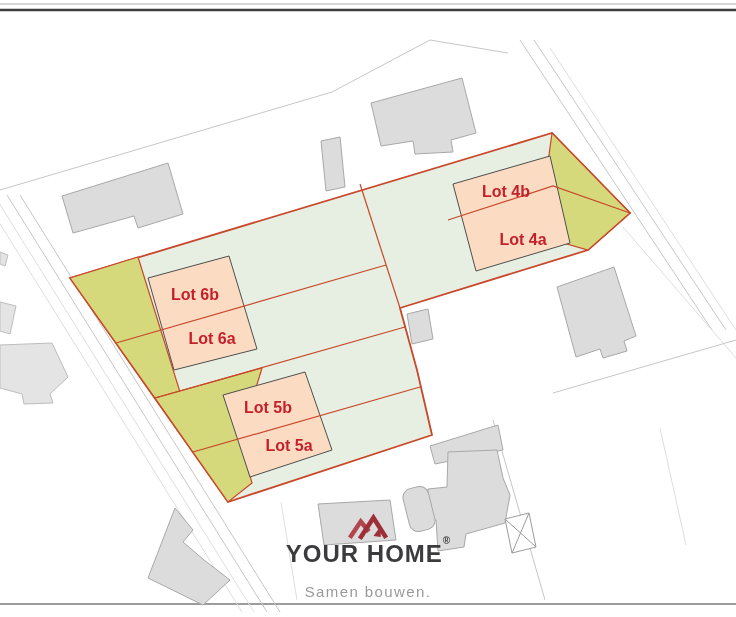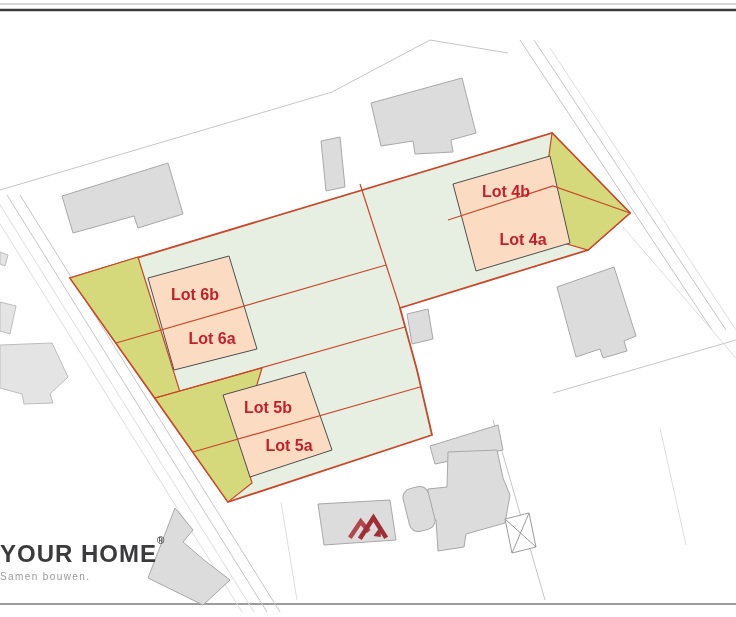--- a/index.html
+++ b/index.html
@@ -19,26 +19,26 @@
   .faint{stroke:var(--line-faint);stroke-width:1;fill:none;}
   .site{fill:var(--parcel-green);stroke:var(--boundary-red);stroke-width:1.8;}
   .olive{fill:var(--garden-olive);stroke:var(--boundary-red);stroke-width:1.2;}
   .redline{stroke:var(--boundary-red);stroke-width:1.2;fill:none;}
   .envelope{fill:var(--envelope-peach);stroke:#4e4e4e;stroke-width:1;}
   .bldg{fill:var(--building-gray);stroke:var(--building-stroke);stroke-width:1;}
   .bldg-far{fill:#e4e4e4;stroke:#bdbdbd;stroke-width:1;}
   .xsq{fill:#ffffff;stroke:#9b9b9b;stroke-width:1;}
   .lot-label{font:bold 16px "Liberation Sans",sans-serif;fill:var(--lot-text-red);
              text-anchor:middle;}
-  .logo{position:absolute;left:0;right:0;top:512px;text-align:left;pointer-events:none;}
+  .logo{position:absolute;left:0;right:0;top:512px;text-align:center;pointer-events:none;}
   .roof{display:block;margin:0 auto 1px auto;}
   .brand-name{font-size:24px;font-weight:bold;letter-spacing:1px;color:var(--brand-dark);
               line-height:1.05;}
   .brand-name sup{font-size:10px;position:relative;top:-9px;letter-spacing:0;}
-  .tagline{font-size:10px;letter-spacing:1.4px;color:var(--tagline-gray);margin-top:5px;}
+  .tagline{font-size:15px;letter-spacing:1.4px;color:var(--tagline-gray);margin-top:17px;}
 </style>
 </head>
 <body>
 
 <div class="canvas">
 
   <svg class="plan-svg" width="736" height="617" viewBox="0 0 736 617">
 
     <g>
       <line x1="0" y1="4" x2="736" y2="4" stroke="var(--frame-light)" stroke-width="1.5"></line>

